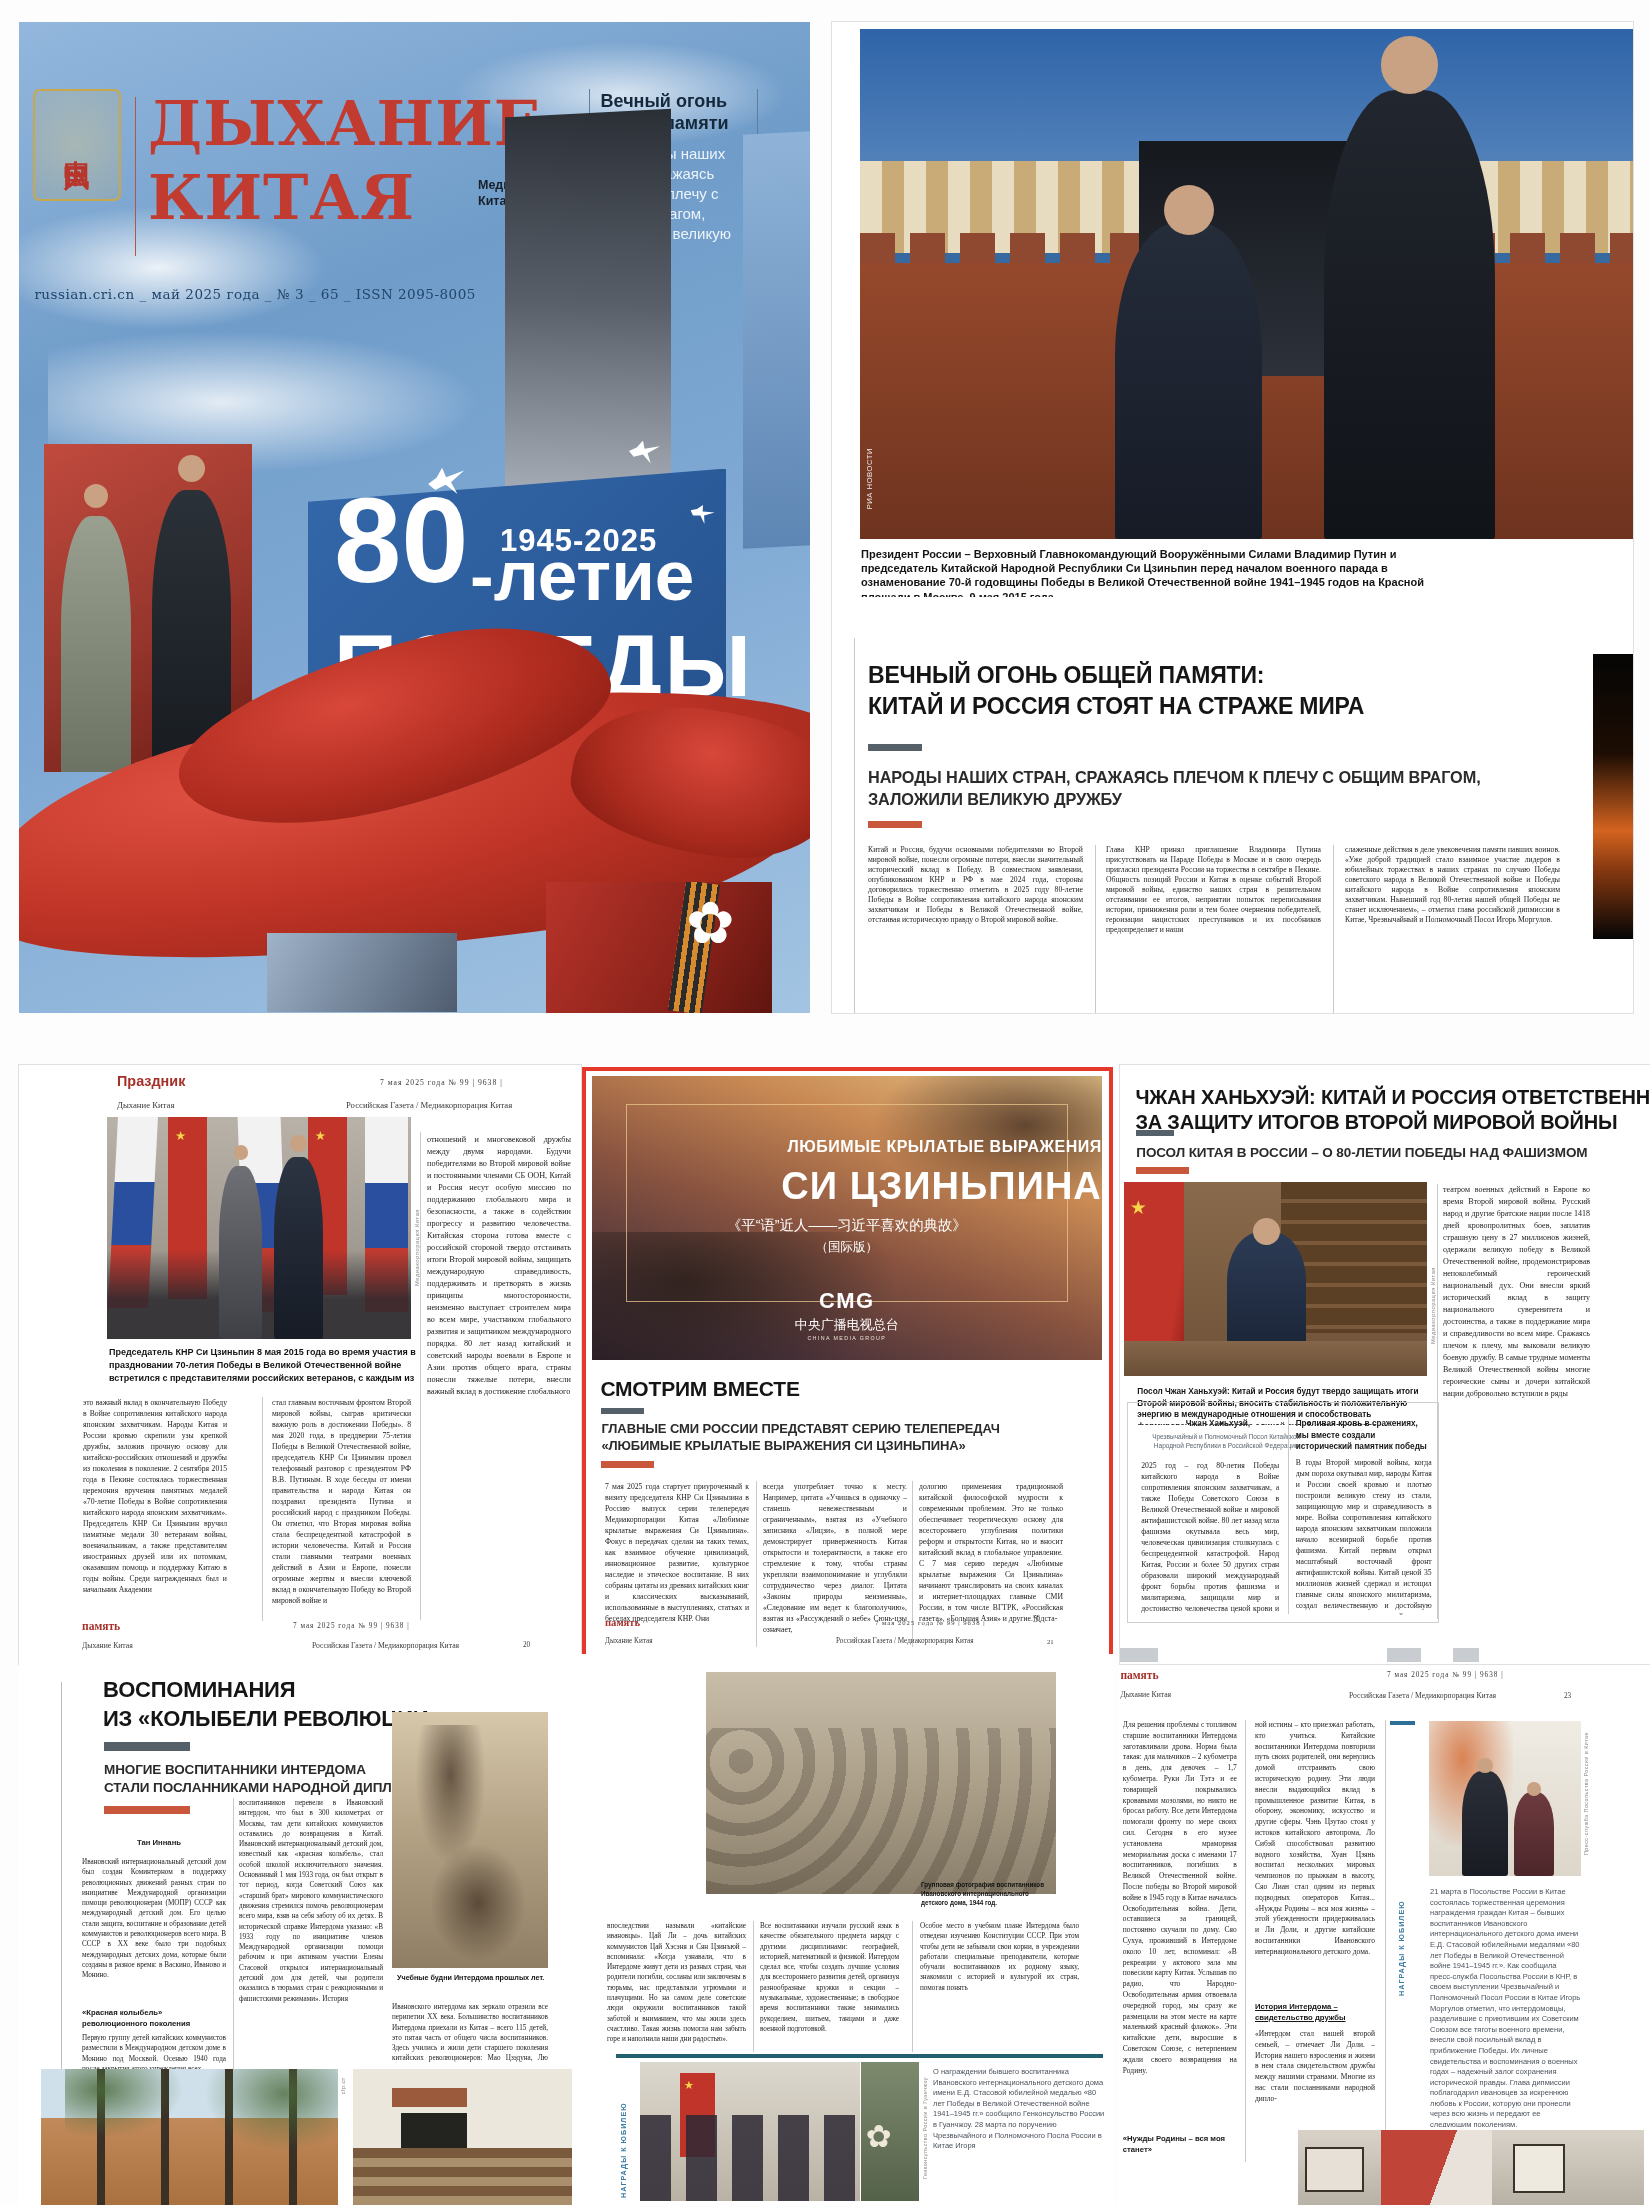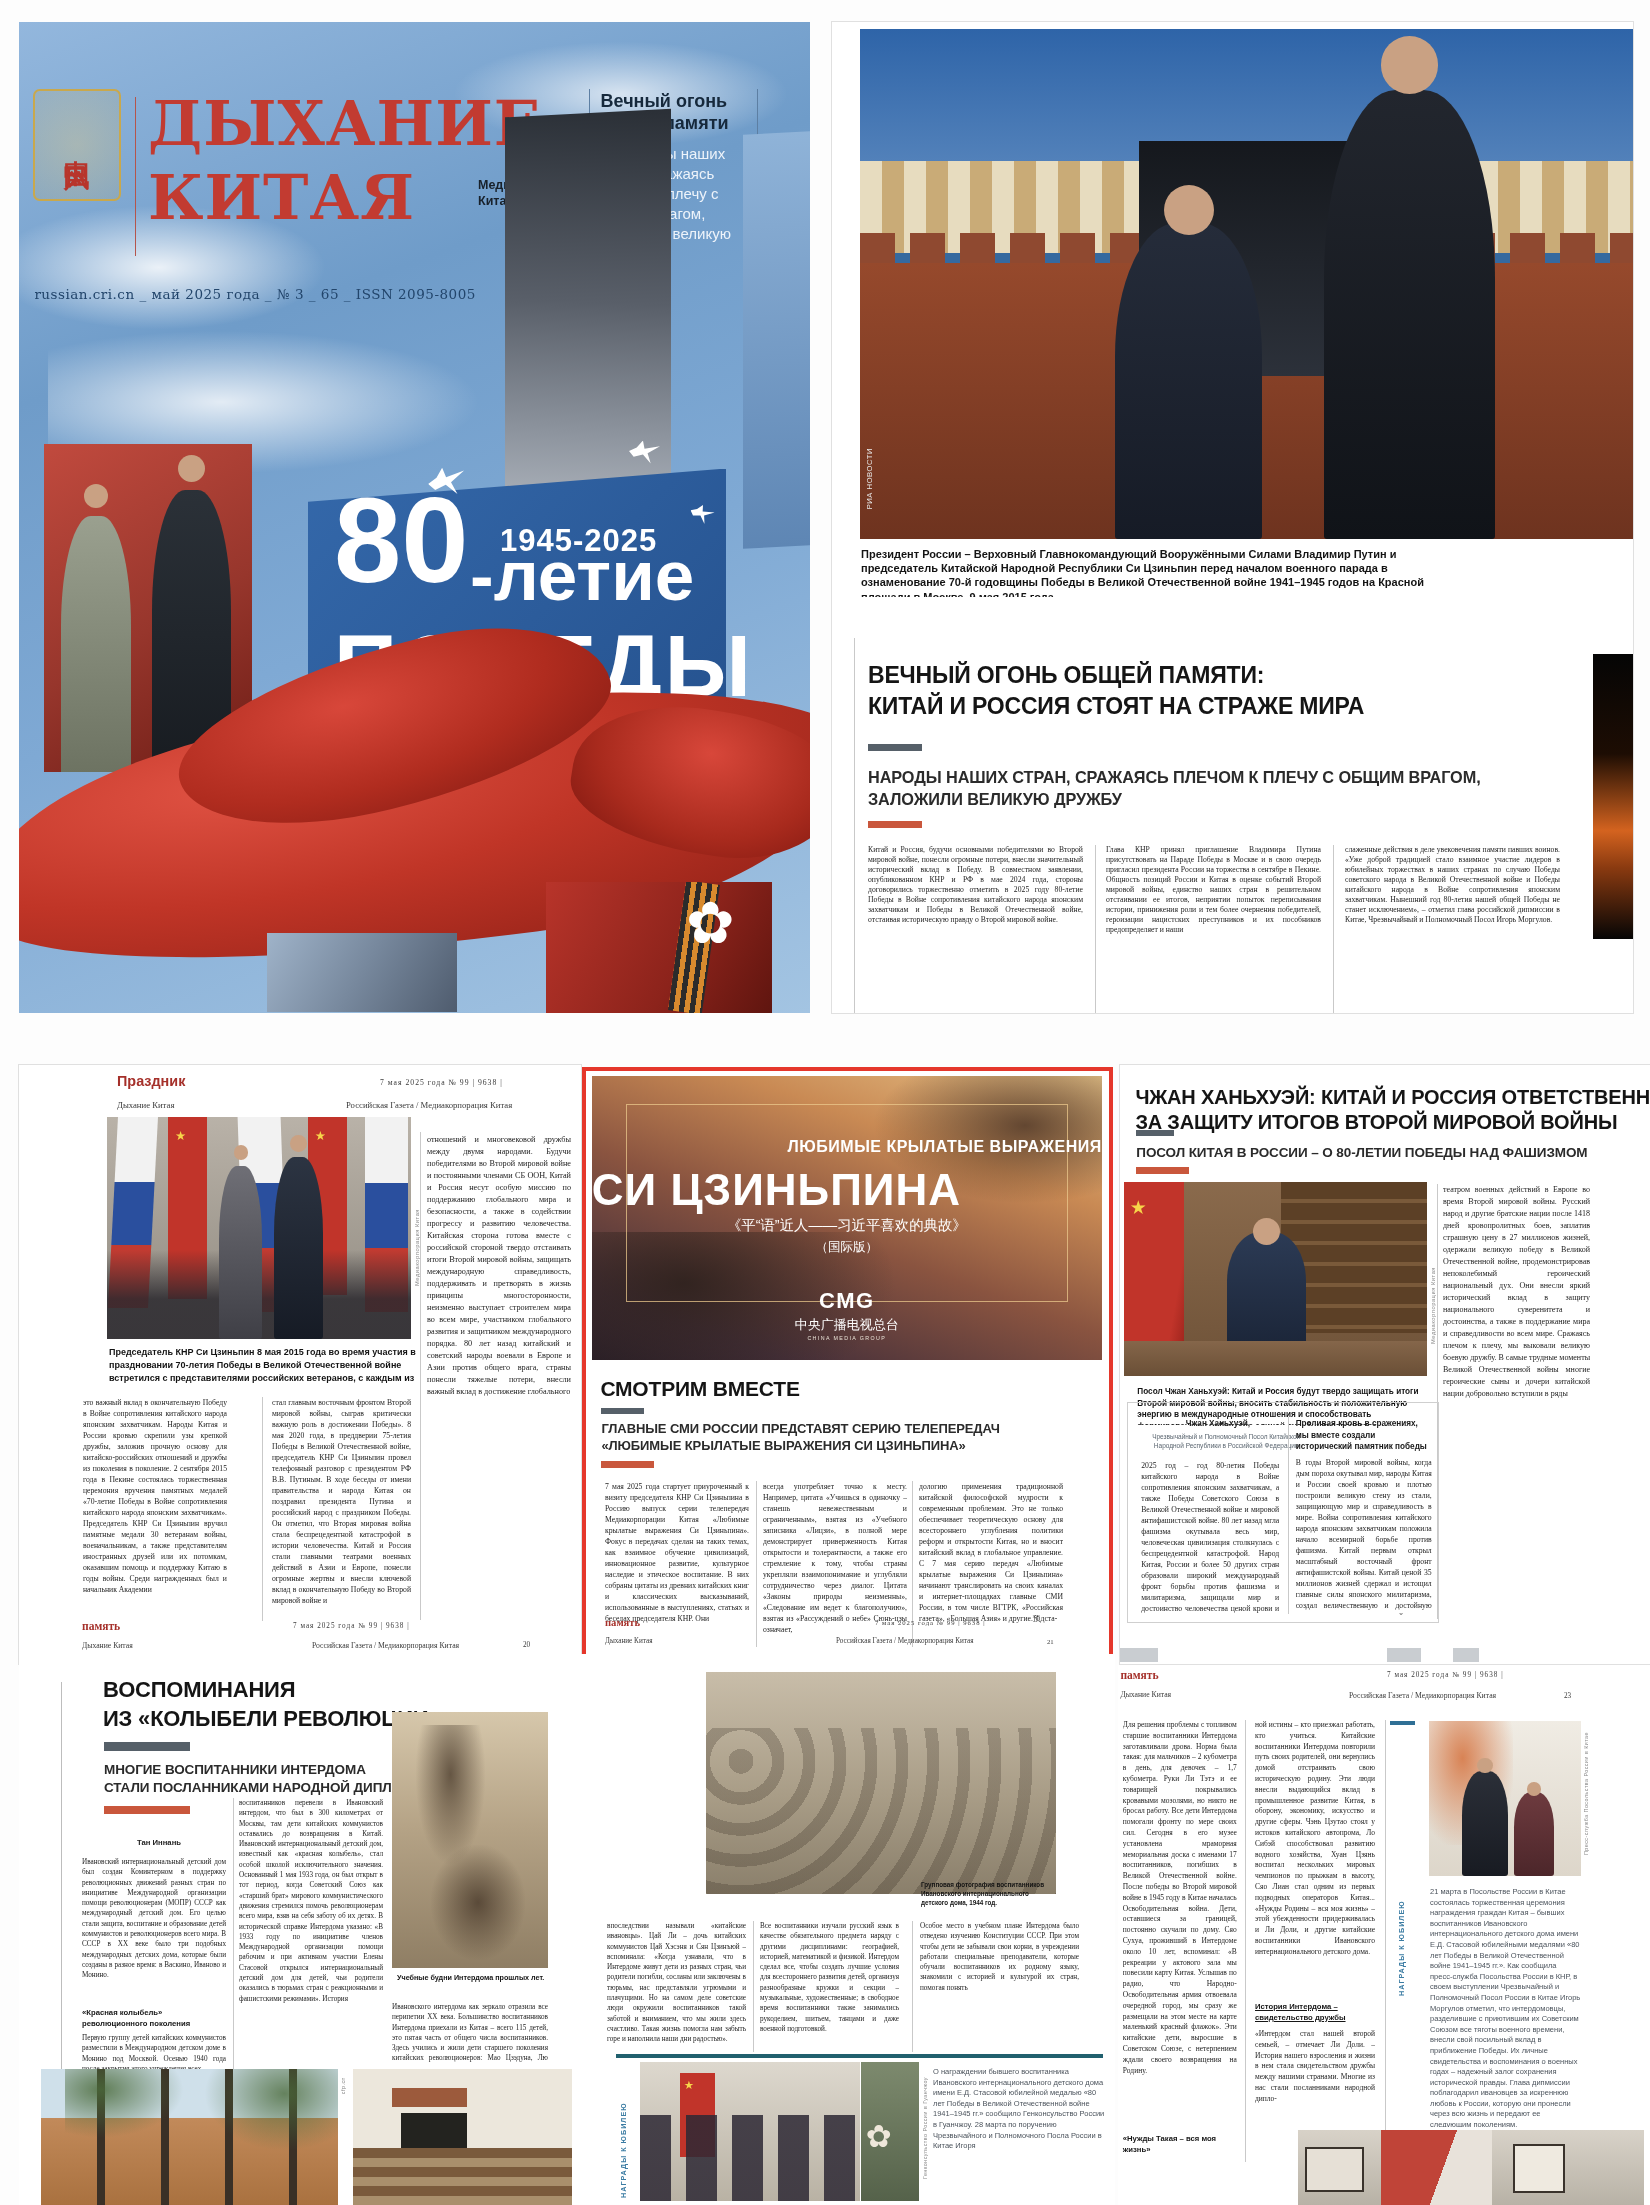--- a/index.html
+++ b/index.html
@@ -155,21 +155,21 @@
     <div class="meta" style="left:293px;top:576px;font-size:7.7px;">Российская Газета / Медиакорпорация Китая</div>
     <div class="meta" style="left:504px;top:576px;font-size:7.2px;">20</div>
   </div>
 
   <div class="page" style="left:582px;top:1067px;width:531px;height:597px;border:4.8px solid #e5372b;box-sizing:border-box;outline:none;">
     <div class="photo" style="left:5.8px;top:4.8px;width:510px;height:284px;background:linear-gradient(200deg,#e8c48a 0%,#c98a54 28%,#8a5440 55%,#46303a 85%,#2b2029 100%);">
       <div class="abs" style="left:-10%;top:55%;width:70%;height:60%;background:radial-gradient(ellipse at 40% 30%,rgba(40,30,25,.8),rgba(40,30,25,0) 70%);"></div>
       <div class="abs" style="left:55%;top:-10%;width:60%;height:55%;background:radial-gradient(ellipse at 50% 50%,rgba(60,40,30,.75),rgba(60,40,30,0) 70%);"></div>
       <div class="abs" style="left:34px;top:28px;right:34px;bottom:58px;border:1px solid rgba(235,200,140,.75);"></div>
       <div class="abs" style="left:0;top:62px;width:100%;text-align:right;color:#fff;font-size:16px;font-weight:700;letter-spacing:0.5px;">ЛЮБИМЫЕ КРЫЛАТЫЕ ВЫРАЖЕНИЯ</div>
-      <div class="abs" style="left:0;top:89px;width:100%;text-align:left;color:#fff;font-size:44px;font-weight:800;letter-spacing:1px;">СИ ЦЗИНЬПИНА</div>
+      <div class="abs" style="left:0;top:89px;width:100%;text-align:right;color:#fff;font-size:38px;font-weight:800;letter-spacing:1px;">СИ ЦЗИНЬПИНА</div>
       <div class="abs" style="left:0;top:140px;width:100%;text-align:center;color:#fff;font-size:14.4px;">《平“语”近人——习近平喜欢的典故》</div>
       <div class="abs" style="left:0;top:163px;width:100%;text-align:center;color:#fff;font-size:12.5px;">（国际版）</div>
       <div class="abs" style="left:0;top:212px;width:100%;text-align:center;color:#fff;">
         <div style="font-size:22px;font-weight:800;letter-spacing:1.4px;">CMG</div>
         <div style="font-size:13px;margin-top:1.9px;">中央广播电视总台</div>
         <div style="font-size:5.3px;letter-spacing:1.4px;margin-top:1.4px;color:#e9e2d6;">CHINA MEDIA GROUP</div>
       </div>
     </div>
 
     <div class="hl" style="left:14.4px;top:306px;font-size:21px;">СМОТРИМ ВМЕСТЕ</div>
@@ -288,21 +288,21 @@
   </div>
 
   <div class="page" style="left:1118px;top:1665px;width:533px;height:540px;outline:none;">
     <div class="kick" style="left:2.4px;top:3.8px;font-size:11.5px;">память</div>
     <div class="meta" style="left:269px;top:5.8px;font-size:7.2px;letter-spacing:1px;">7 мая 2025 года    № 99  |  9638  |</div>
     <div class="meta" style="left:2.4px;top:25px;font-size:7.7px;">Дыхание Китая</div>
     <div class="meta" style="left:231px;top:26px;font-size:7.7px;">Российская Газета / Медиакорпорация Китая</div>
     <div class="meta" style="left:446px;top:27px;font-size:7.2px;">23</div>
 
     <div class="col" style="left:4.8px;top:55px;width:114px;height:410px;font-size:7.5px;line-height:10.8px;">Для решения проблемы с топливом старшие воспитанники Интердома заготавливали дрова. Норма была такая: для мальчиков – 2 кубометра в день, для девочек – 1,7 кубометра. Руки Ли Тэтэ и ее товарищей покрывались кровавыми мозолями, но никто не бросал работу. Все дети Интердома помогали фронту по мере своих сил. Сегодня в его музее установлена мраморная мемориальная доска с именами 17 воспитанников, погибших в Великой Отечественной войне. После победы во Второй мировой войне в 1945 году в Китае началась Освободительная война. Дети, оставшиеся за границей, постоянно скучали по дому. Сяо Сухуа, проживший в Интердоме около 10 лет, вспоминал: «В рекреации у актового зала мы повесили карту Китая. Услышав по радио, что Народно-Освободительная армия отвоевала очередной город, мы сразу же размещали на этом месте на карте маленький красный флажок». Эти китайские дети, выросшие в Советском Союзе, с нетерпением ждали своего возвращения на Родину.</div>
-    <div class="abs" style="left:4.8px;top:469px;width:114px;font-weight:800;font-size:7.7px;line-height:10.6px;font-family:'Liberation Sans',sans-serif;color:#161616;">«Нужды Такая – вся моя жизнь»</div>
+    <div class="abs" style="left:4.8px;top:469px;width:114px;font-weight:800;font-size:7.7px;line-height:10.6px;font-family:'Liberation Sans',sans-serif;color:#161616;">«Нужды Родины – вся моя станет»</div>
     <div class="rule-v" style="left:127px;top:55px;height:442px;"></div>
     <div class="col" style="left:137px;top:55px;width:120px;height:274px;font-size:7.5px;line-height:10.8px;">ной истины – кто приезжал работать, кто учиться. Китайские воспитанники Интердома повторили путь своих родителей, они вернулись домой отстраивать свою историческую родину. Эти люди внесли выдающийся вклад в промышленное развитие Китая, в оборону, экономику, искусство и другие сферы. Чэнь Цзутао стоял у истоков китайского автопрома, Ло Сибэй способствовал развитию водного хозяйства, Хуан Цзянь воспитал нескольких мировых чемпионов по прыжкам в высоту, Сяо Лиан стал одним из первых подводных операторов Китая... «Нужды Родины – вся моя жизнь» – этой убежденности придерживалась и Ли Доли, и другие китайские воспитанники Ивановского интернационального детского дома.</div>
     <div class="abs" style="left:137px;top:337px;width:120px;font-weight:800;font-size:7.7px;line-height:10.6px;font-family:'Liberation Sans',sans-serif;color:#161616;text-decoration:underline;">История Интердома – свидетельство дружбы</div>
     <div class="col" style="left:137px;top:364px;width:120px;height:101px;font-size:7.5px;line-height:10.8px;">«Интердом стал нашей второй семьей, – отмечает Ли Доли. – История нашего взросления и жизни в нем стала свидетельством дружбы между нашими странами. Многие из нас стали посланниками народной дипло-</div>
 
     <div class="rule-v" style="left:267px;top:55px;height:442px;"></div>
     <div class="bluebar" style="left:272px;top:56px;width:25px;height:3.8px;"></div>
     <div class="vlabel" style="left:279px;top:139px;height:192px;">НАГРАДЫ К ЮБИЛЕЮ</div>
 
     <div class="photo" style="left:311px;top:56px;width:152px;height:155px;background:linear-gradient(#f0ece4,#ddd6ca);">

